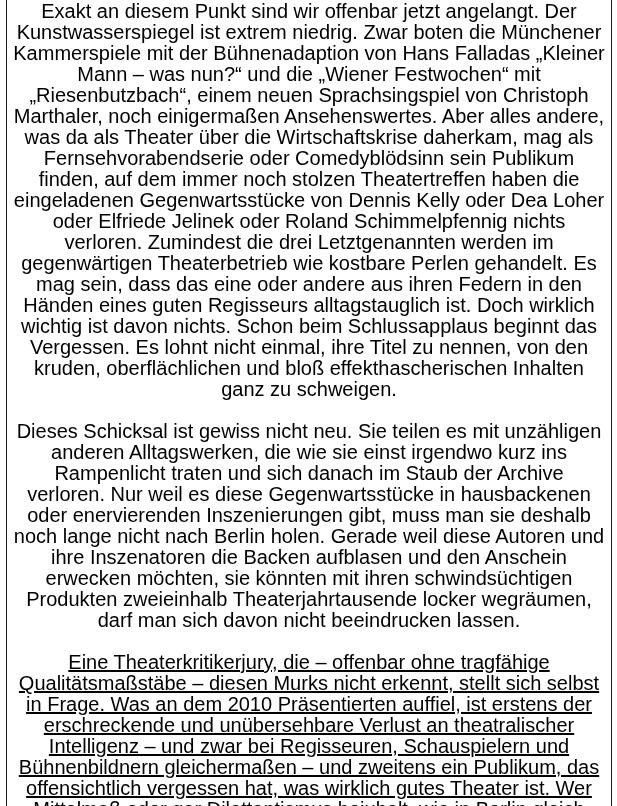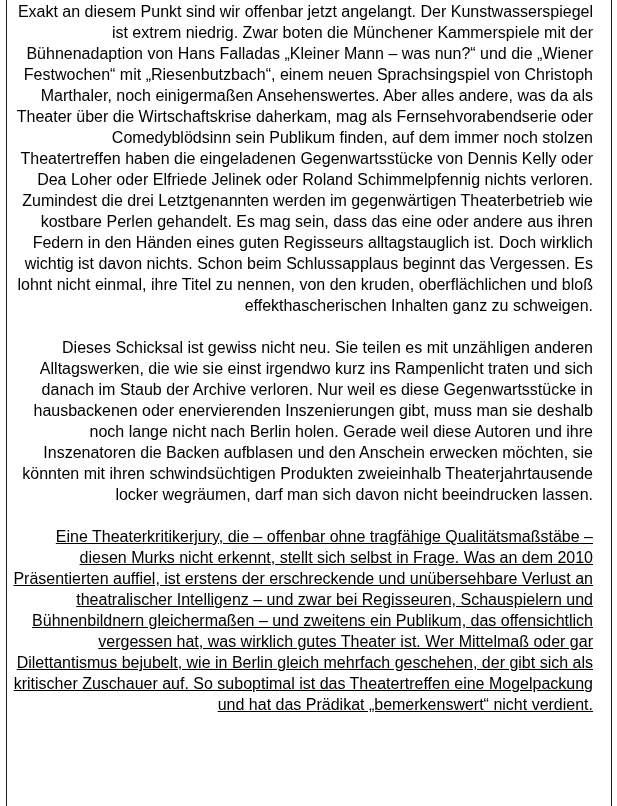--- a/index.html
+++ b/index.html
@@ -14,26 +14,26 @@
   }
   .text-panel {
     box-sizing: border-box;
     margin: 0 5px 0 6px;
     min-height: 806px;
     border-left: 1.5px solid #1c1c1c;
     border-right: 1.5px solid #1c1c1c;
     padding: 1px 6px 0 6px;
   }
   .para {
-    margin: 0 12px 21px 0;
+    margin: 0 0 21px 0;
     font-family: "Liberation Sans", sans-serif;
-    font-size: 16px;
+    font-size: 20px;
     line-height: 21px;
     color: #000000;
-    text-align: right;
+    text-align: center;
     word-spacing: normal;
   }
   .para:last-child {
     margin-bottom: 0;
     text-decoration: underline;
   }
 </style>
 </head>
 <body>
 

